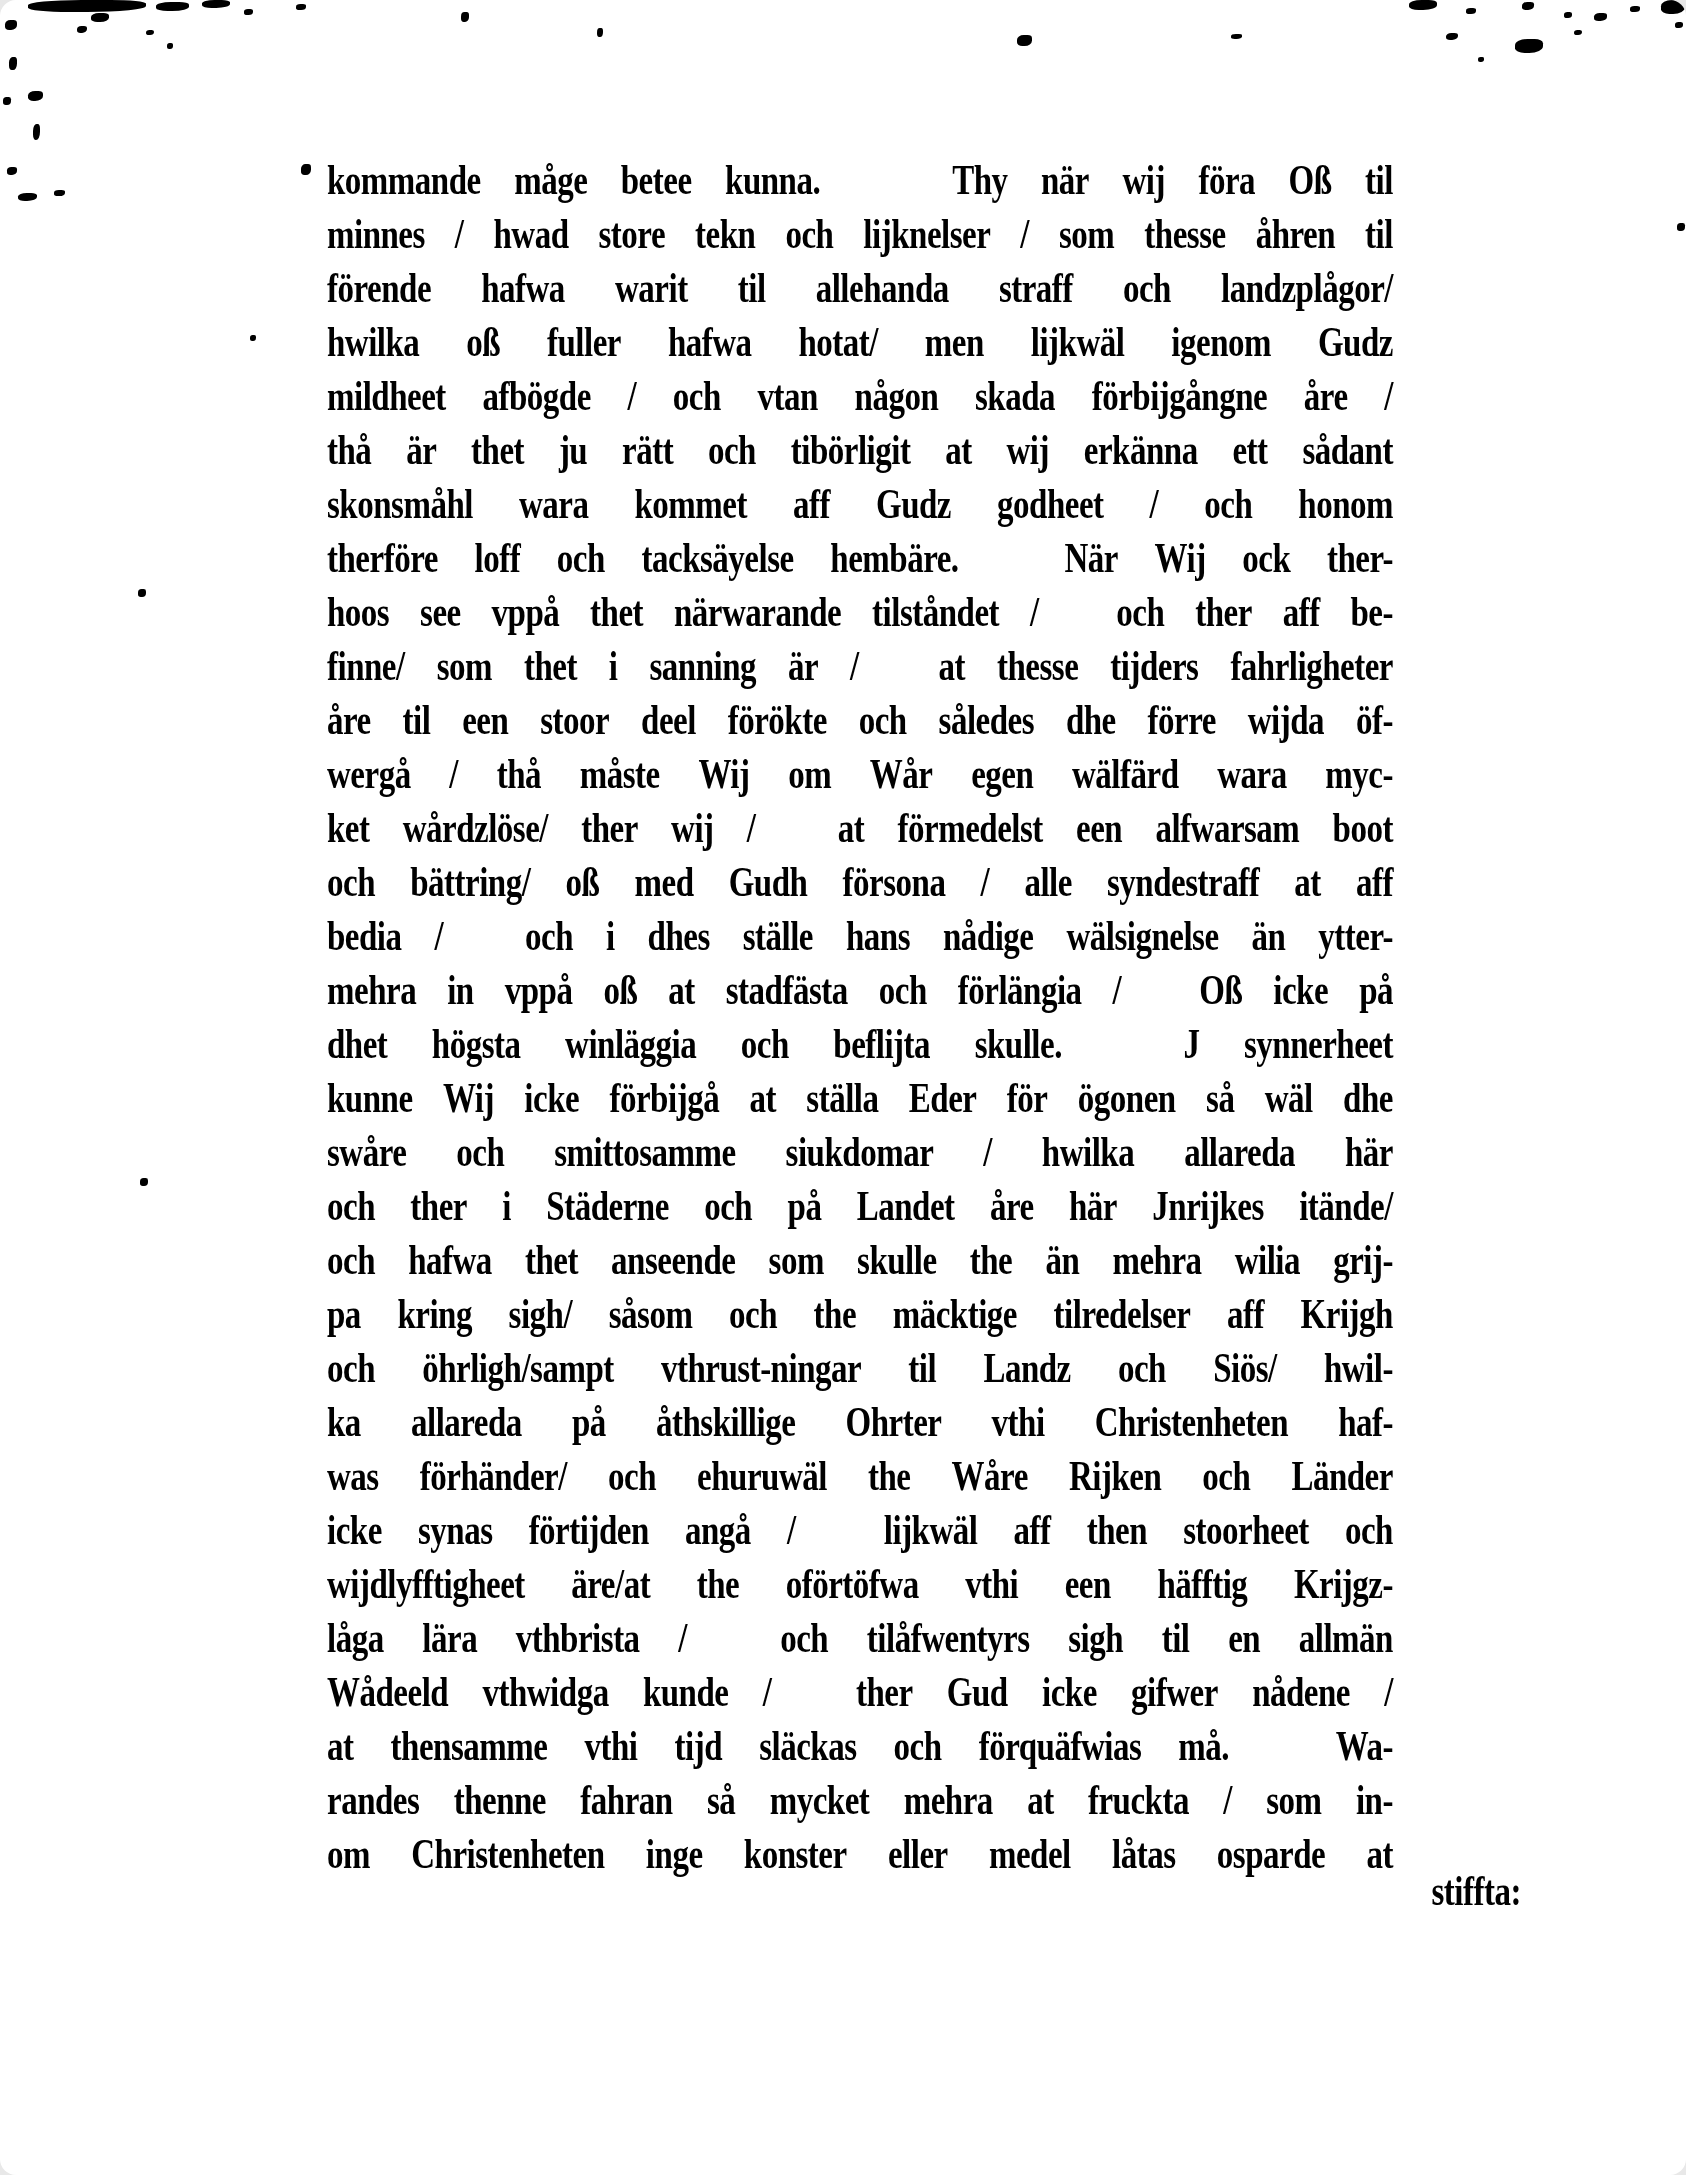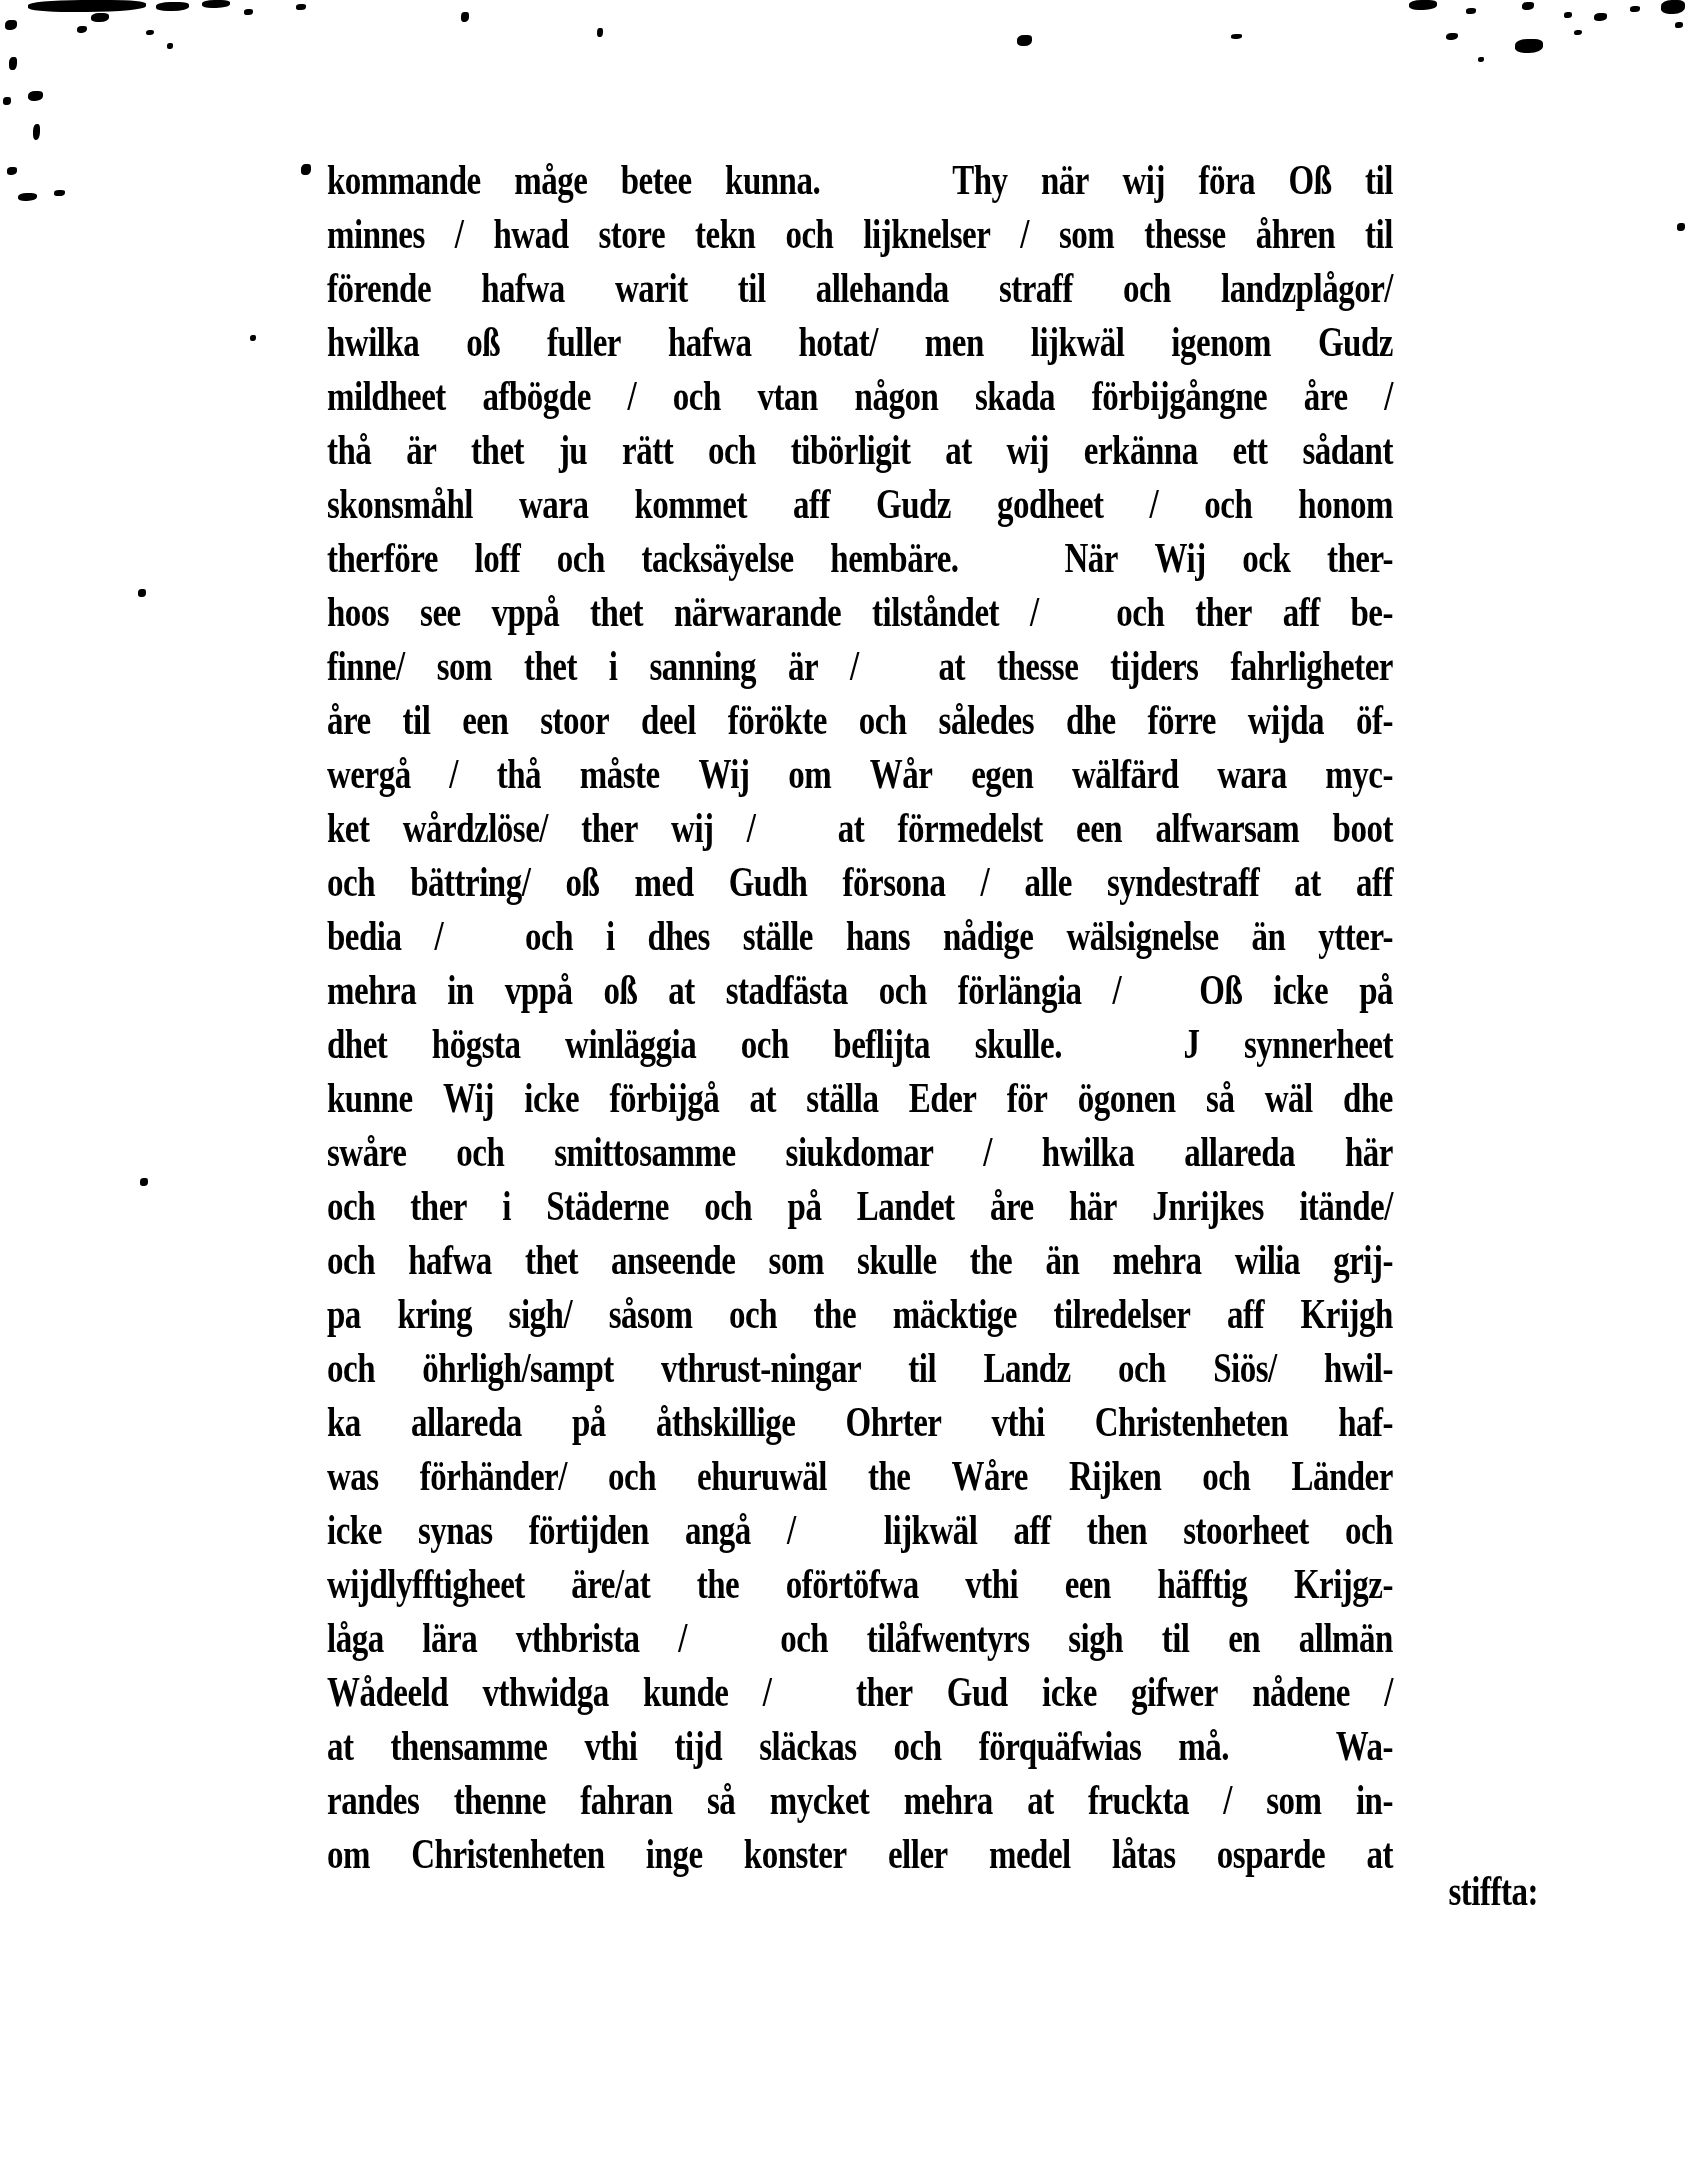--- a/index.html
+++ b/index.html
@@ -7,20 +7,21 @@
     width:1686px;height:2175px;
     background:#e8e8e8;
     font-family:"Liberation Serif","DejaVu Serif",serif;
   }
   .page{
     position:relative;
     width:1686px;height:2175px;
     background:#ffffff;
     overflow:hidden;
     color:#000000;
+    border-radius:16px;
   }
   .text-block{
     position:absolute;
     left:327px;top:148px;width:1066px;
   }
   .line{
     display:flex;
     justify-content:space-between;
     align-items:flex-end;
     height:54px;
@@ -29,21 +30,21 @@
     letter-spacing:-0.5px;
     line-height:1;
   }
   .line span{
     white-space:pre;
     transform:scaleY(1.28);
     transform-origin:center bottom;
   }
   .catchword{
     position:absolute;
-    left:344px;top:1871px;width:1194px;
+    left:327px;top:1871px;width:1194px;
     text-align:right;
     font-size:33px;
     font-weight:bold;
     letter-spacing:-0.5px;
     line-height:54px;
   }
   .catchword span{
     display:inline-block;
     transform:scaleY(1.28);
     transform-origin:center bottom;

